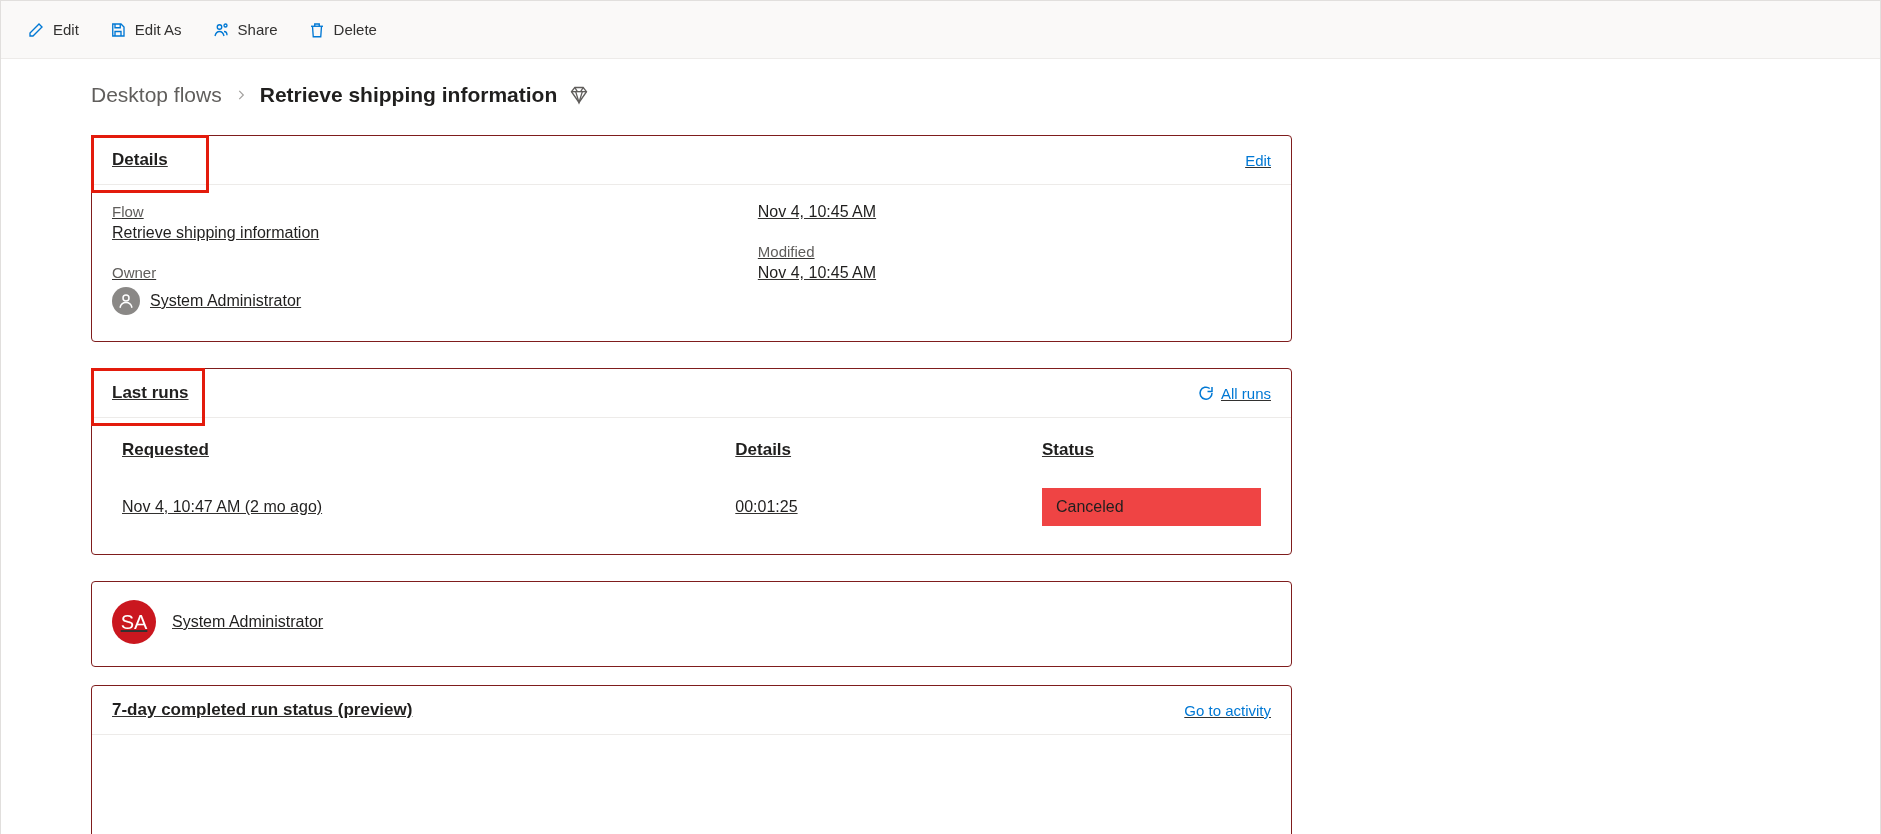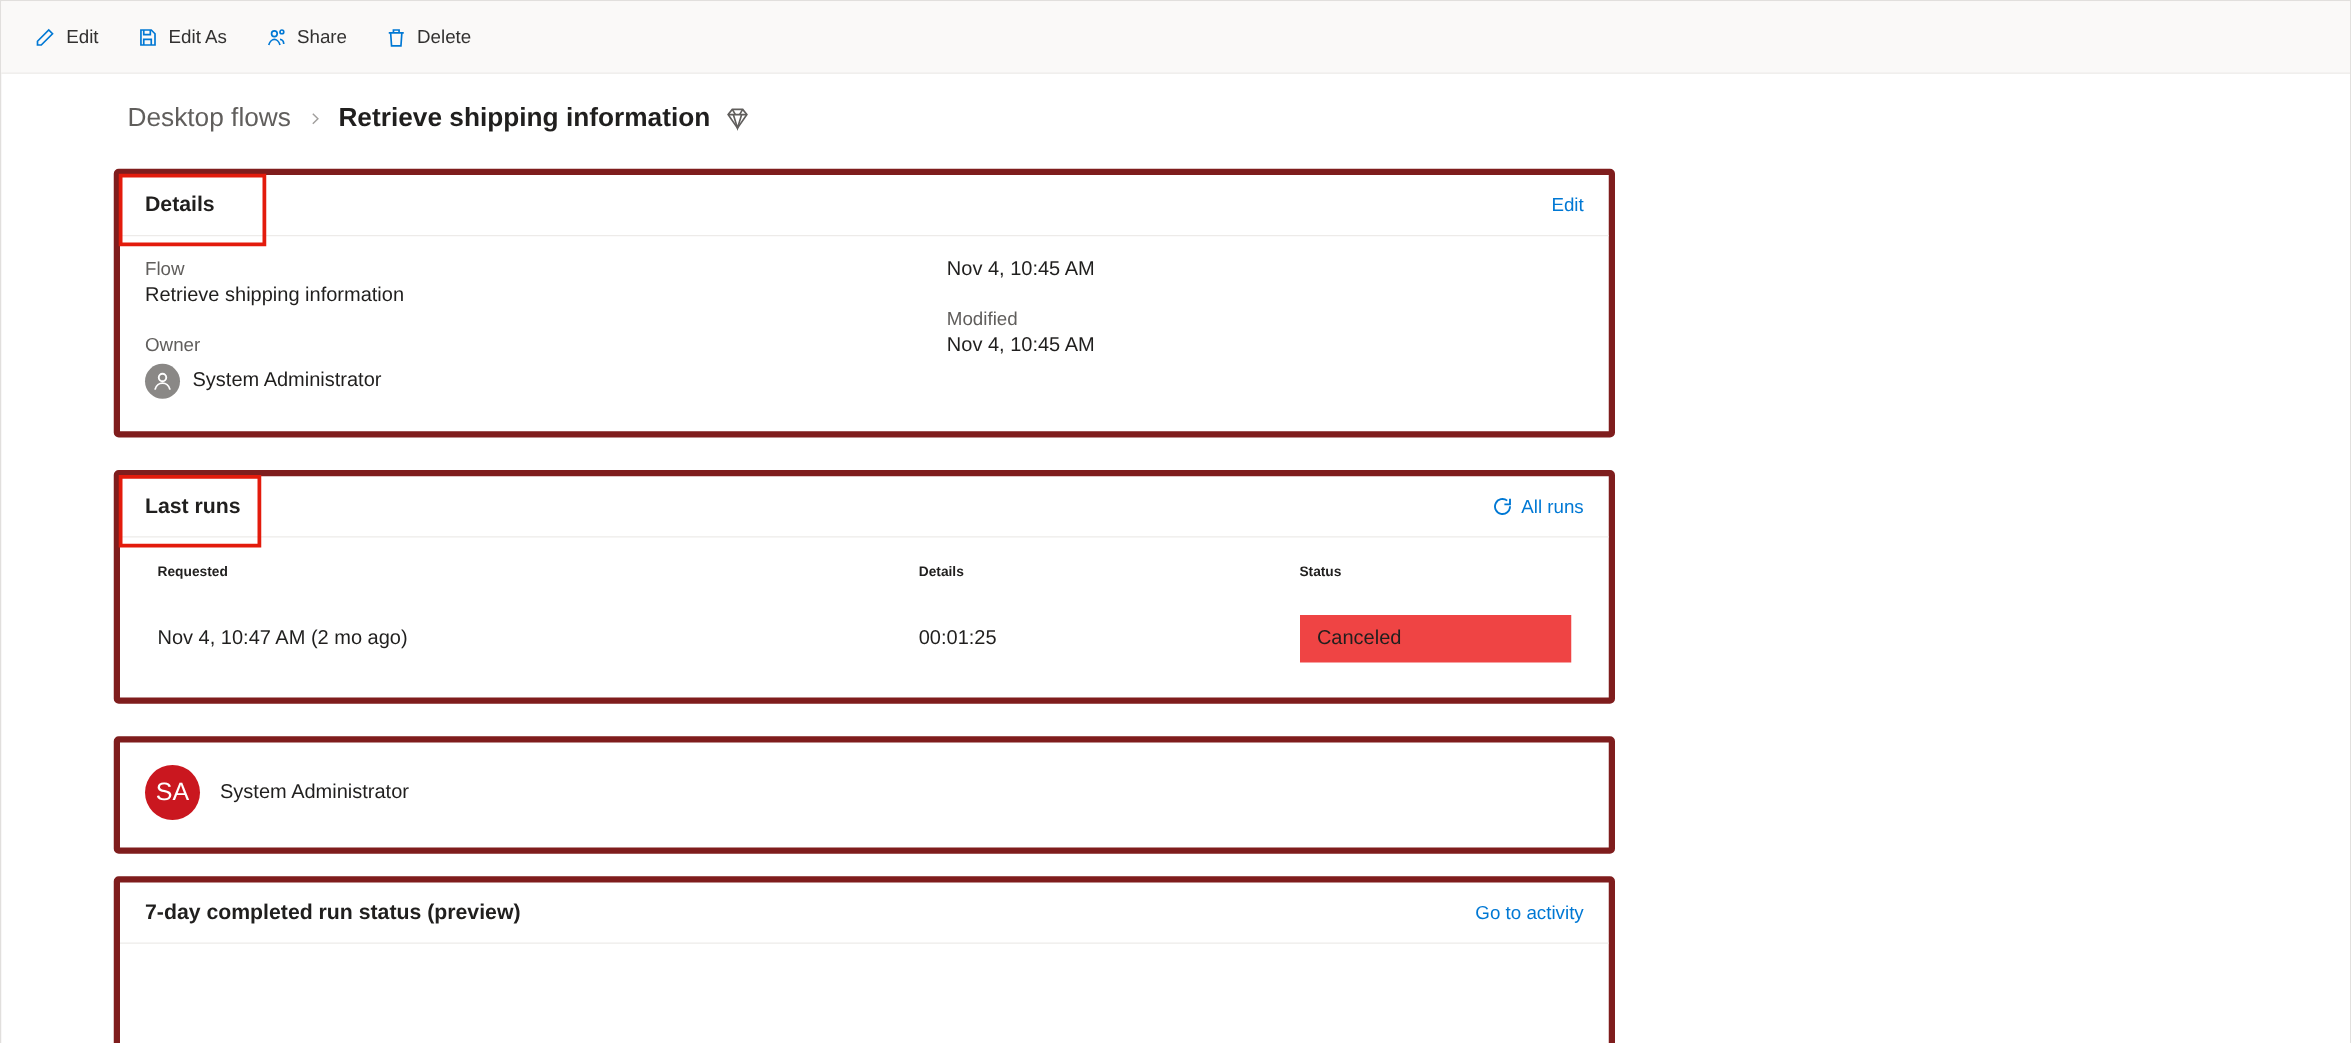--- a/index.html
+++ b/index.html
@@ -30,35 +30,35 @@
       padding: 4px 6px;
     }
     .toolbar-btn svg { width: 18px; height: 18px; fill: none; stroke: #0078d4; }
     .main { padding: 24px 90px 40px 90px; }
     .breadcrumb {
       display: flex;
       align-items: center;
       gap: 12px;
       font-size: 21px;
       margin-bottom: 28px;
-      margin-left: 11px;
     }
     .breadcrumb .crumb-parent { color: #605e5c; cursor: pointer; }
     .breadcrumb .chevron { color: #a19f9d; width: 14px; height: 14px; }
     .breadcrumb .crumb-current { font-weight: 600; color: #201f1e; }
     .breadcrumb .premium-icon { width: 20px; height: 20px; stroke:#605e5c; fill:none;}
     .layout {
       display: grid;
       grid-template-columns: 1fr 472px;
       gap: 26px;
     }
     .card {
-      border: 5px solid #7f1d1d;
+      border: 1px solid #7f1d1d;
       border-radius: 4px;
       background: #ffffff;
+      text-decoration: underline;
     }
     .card-header {
       display: flex;
       align-items: center;
       justify-content: space-between;
       padding: 14px 20px;
       border-bottom: 1px solid #edebe9;
     }
     .card-title { font-weight: 600; font-size: 17px; color: #201f1e; }
     .card-link { color: #0078d4; font-size: 15px; text-decoration: none; cursor: pointer; }
@@ -95,21 +95,21 @@
       padding: 60px 20px 94px 20px; gap: 30px;
     }
 
     .runs-table .thead, .runs-table .trow {
       display:grid;
       grid-template-columns: 1.4fr 0.7fr 0.5fr;
       align-items:center;
     }
     .runs-table .thead {
       padding: 22px 26px 14px 26px;
-      font-weight:600; font-size:11px; color:#201f1e;
+      font-weight:600; font-size:17px; color:#201f1e;
     }
     .runs-table .trow {
       padding: 14px 26px 16px 26px;
       font-size: 16px; color:#201f1e;
     }
     .status-cell {
       background:#ef4444; color:#201f1e;
       padding:10px 14px; display:inline-block;
       text-align:left;
       width:100%;

